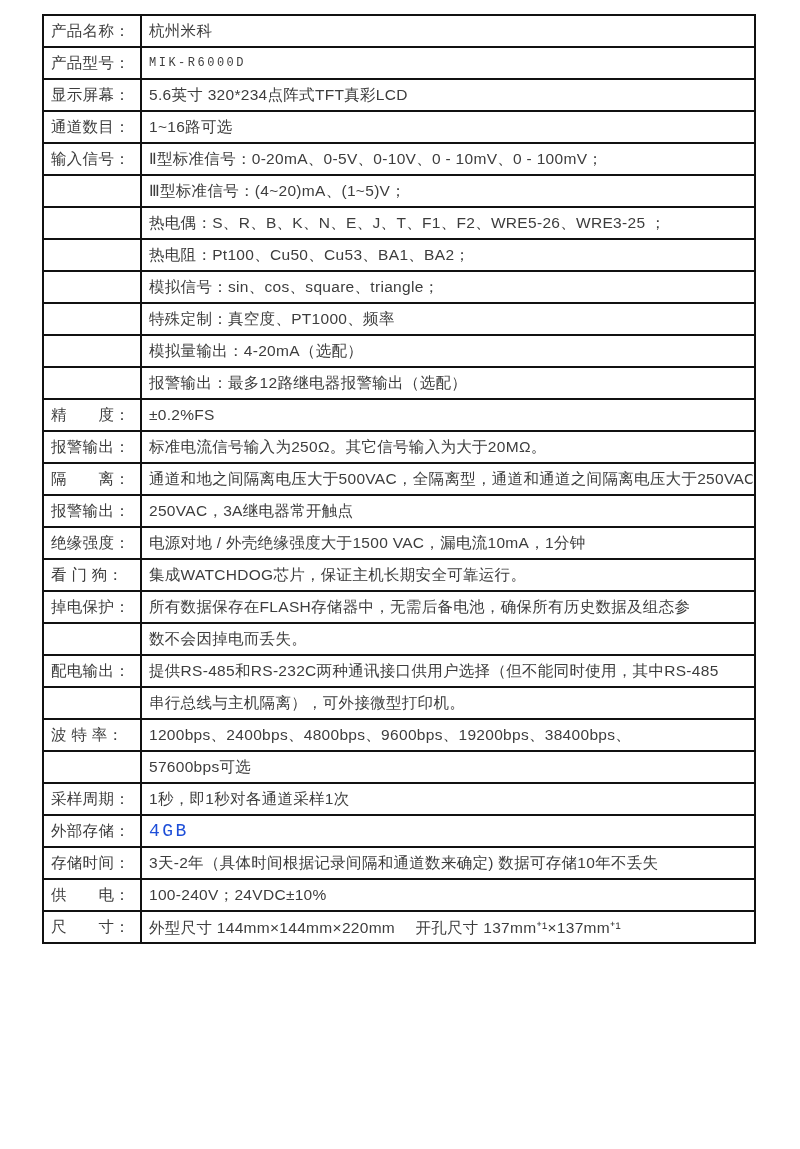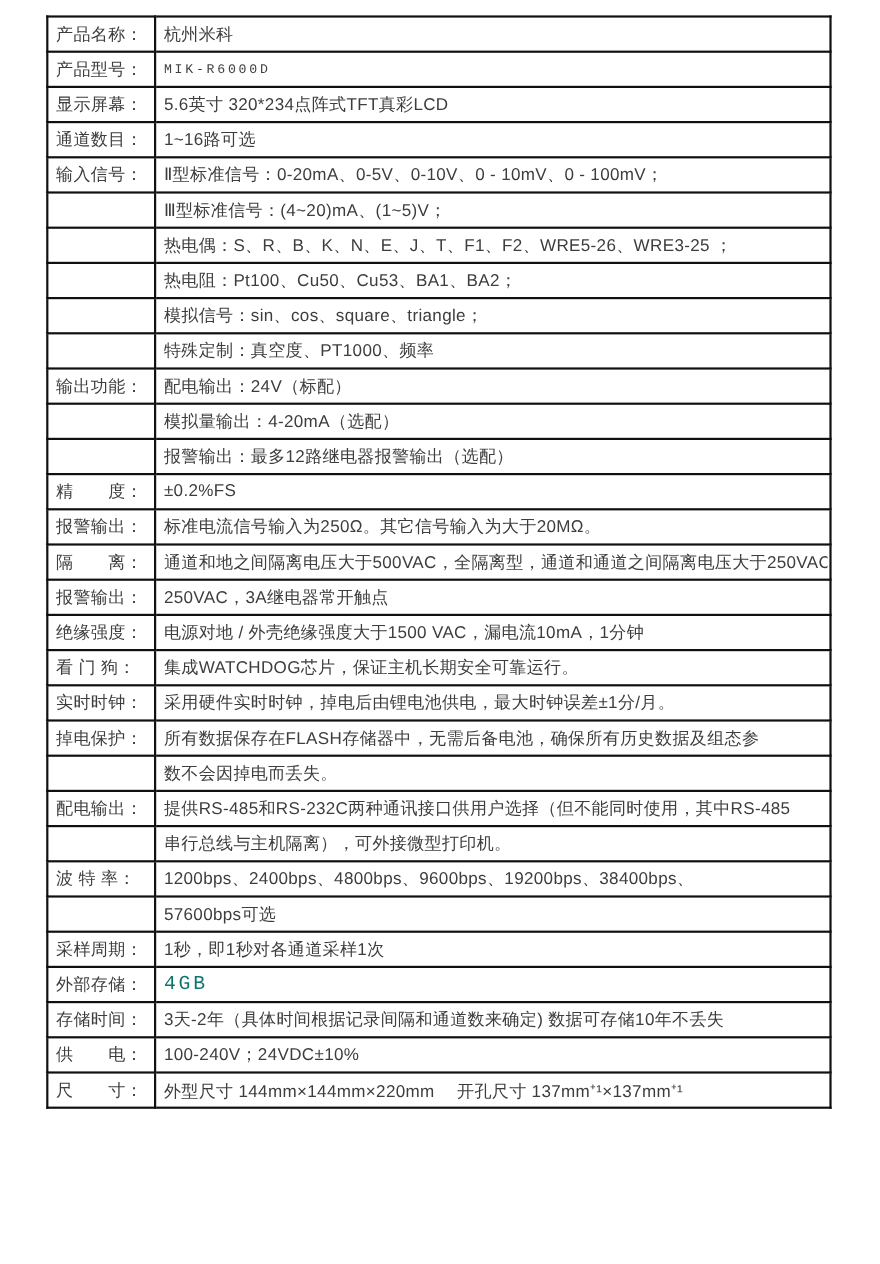--- a/index.html
+++ b/index.html
@@ -45,21 +45,21 @@
   td.value-cell.mono {
     font-family: "Liberation Mono", "DejaVu Sans Mono", monospace;
     font-size: 12px;
     letter-spacing: 2.5px;
     color: #3f3f3f;
   }
   td.value-cell.mono-light {
     font-family: "Liberation Mono", "DejaVu Sans Mono", monospace;
     font-size: 18px;
     letter-spacing: 2.5px;
-    color: #0f766e;
+    color: #1d4ed8;
   }
 </style>
 </head>
 <body>
 
 <div class="page">
   <table class="spec-table">
     <tbody id="spec-body">
   <tr class="spec-row">
     <td class="label-cell">产品名称：</td>
@@ -104,24 +104,20 @@
   <tr class="spec-row">
     <td class="label-cell"></td>
     <td class="value-cell">模拟信号：sin、cos、square、triangle；</td>
   </tr>
 
   <tr class="spec-row">
     <td class="label-cell"></td>
     <td class="value-cell">特殊定制：真空度、PT1000、频率</td>
   </tr>
 
-  <tr class="spec-row">
-    <td class="label-cell">输出功能：</td>
-    <td class="value-cell">配电输出：24V（标配）</td>
-  </tr>
 
   <tr class="spec-row">
     <td class="label-cell"></td>
     <td class="value-cell">模拟量输出：4-20mA（选配）</td>
   </tr>
 
   <tr class="spec-row">
     <td class="label-cell"></td>
     <td class="value-cell">报警输出：最多12路继电器报警输出（选配）</td>
   </tr>
@@ -149,24 +145,20 @@
   <tr class="spec-row">
     <td class="label-cell">绝缘强度：</td>
     <td class="value-cell">电源对地 / 外壳绝缘强度大于1500 VAC，漏电流10mA，1分钟</td>
   </tr>
 
   <tr class="spec-row">
     <td class="label-cell">看 门 狗：</td>
     <td class="value-cell">集成WATCHDOG芯片，保证主机长期安全可靠运行。</td>
   </tr>
 
-  <tr class="spec-row">
-    <td class="label-cell">实时时钟：</td>
-    <td class="value-cell">采用硬件实时时钟，掉电后由锂电池供电，最大时钟误差±1分/月。</td>
-  </tr>
 
   <tr class="spec-row">
     <td class="label-cell">掉电保护：</td>
     <td class="value-cell">所有数据保存在FLASH存储器中，无需后备电池，确保所有历史数据及组态参</td>
   </tr>
 
   <tr class="spec-row">
     <td class="label-cell"></td>
     <td class="value-cell">数不会因掉电而丢失。</td>
   </tr>

